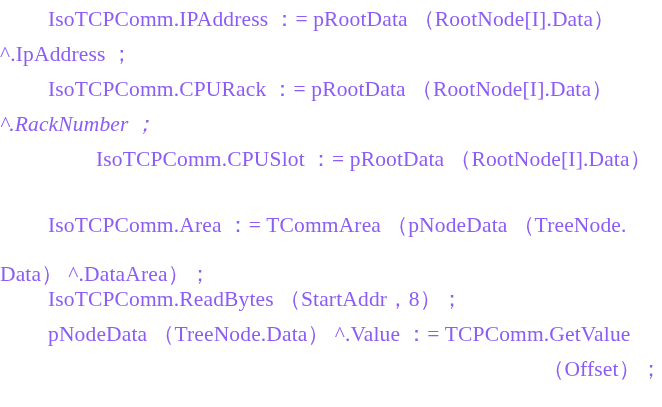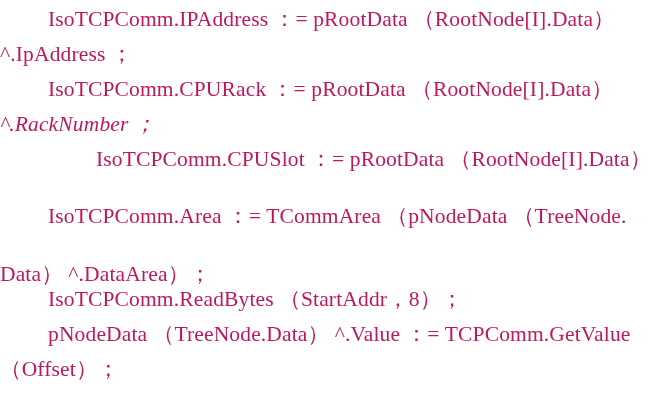--- a/index.html
+++ b/index.html
@@ -24,41 +24,41 @@
   }
   .code-line {
     position: absolute;
     left: 0;
     width: 662px;
     height: 35px;
     line-height: 35px;
     font-size: 21.5px;
     letter-spacing: 0.15px;
     white-space: pre;
-    color: #be185d;
+    color: #8b5cf6;
   }
   
   .indent {
     text-indent: 48px;
   }
   
   .flush {
     text-indent: 0;
   }
   .l0  { top:   2px; }
   .l1  { top:  37px; }
   .l2  { top:  72px; }
   .l3  { top: 107px; font-style: italic; }
   .l4  { top: 142px; padding-left: 48px; }
   .l5  { top: 177px; }
-  .l6  { top: 199px; }
+  .l6  { top: 208px; }
   .l7  { top: 257px; }
   .l8  { top: 282px; }
   .l9  { top: 317px; }
-  .l10 { top: 352px; }
+  .l10 { top: 352px; text-align: right; }
 </style>
 </head>
 <body>
 
 <div id="code-excerpt">
 
   <div class="code-line indent l0">IsoTCPComm.IPAddress ：= pRootData （RootNode[I].Data）</div>
 
   <div class="code-line flush l1">^.IpAddress ；</div>
 

